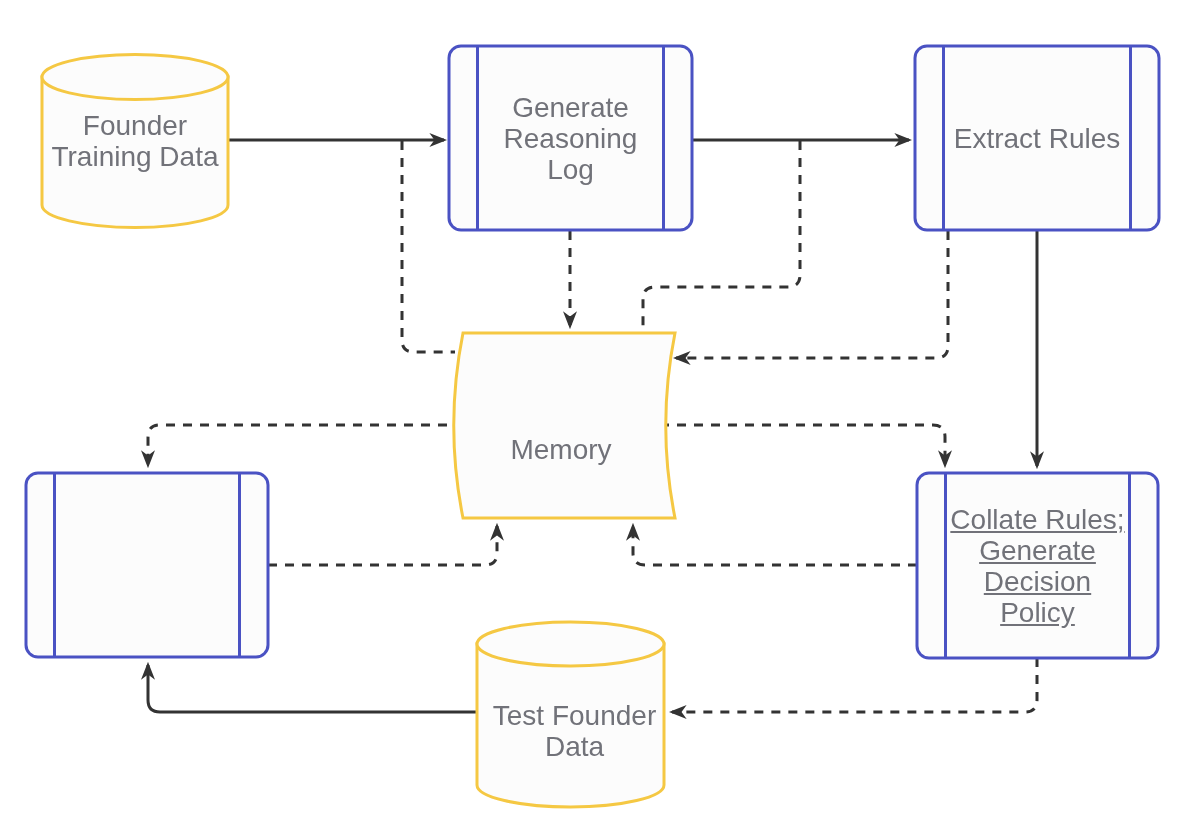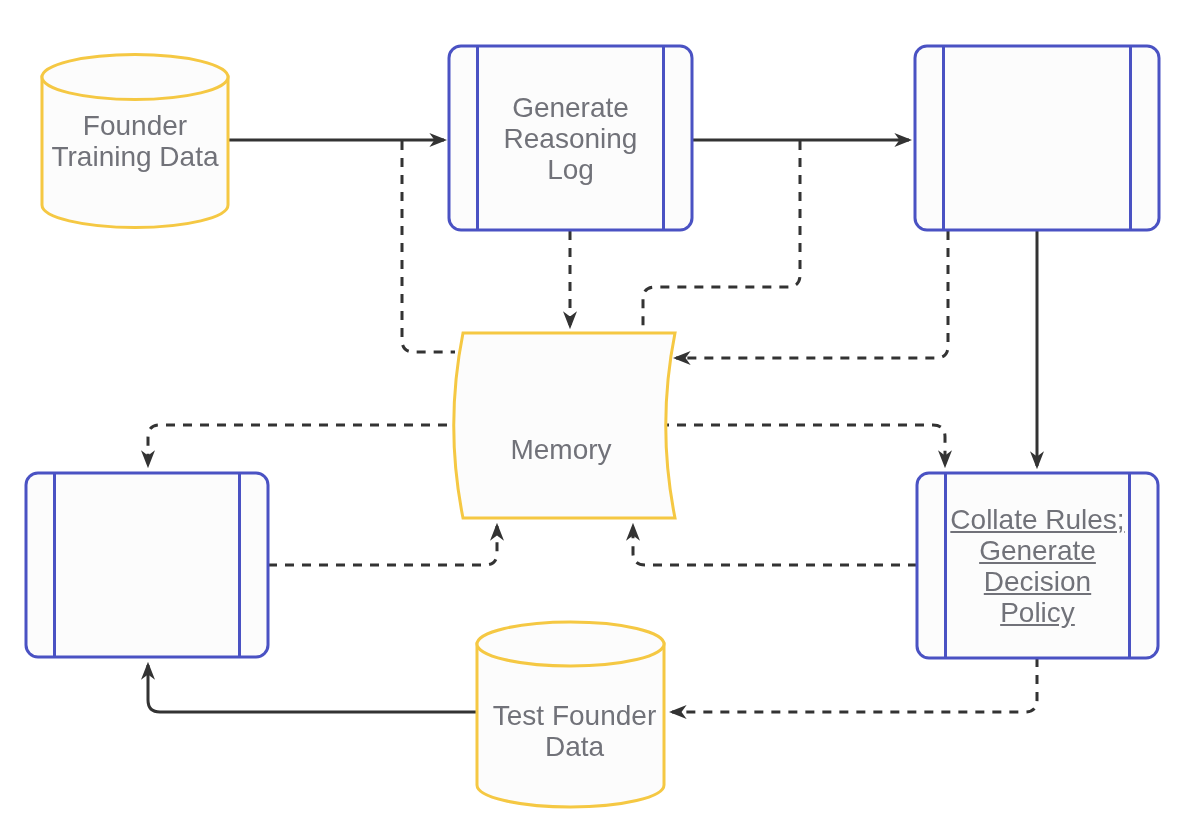--- a/index.html
+++ b/index.html
@@ -113,20 +113,21 @@
         <ellipse class="shape-yellow" cx="570.5" cy="644" rx="93.5" ry="22"></ellipse>
       </g>
     </g>
   </svg>
 
   <div class="node-label" style="left:42px;  top:110px; width:186px; height:62px;">Founder
 Training Data</div>
   <div class="node-label" style="left:449px; top:92px;  width:243px; height:93px;">Generate
 Reasoning
 Log</div>
+  <div class="node-label" style="left:915px; top:123px; width:244px; height:31px;">Extract Rules</div>
   <div class="node-label" style="left:446px; top:434px; width:230px; height:31px;">Memory</div>
   <div class="node-label" style="left:917px; top:504px; width:241px; height:124px;text-decoration:underline;">Collate Rules;
 Generate
 Decision
 Policy</div>
   <div class="node-label" style="left:477px; top:700px; width:195px; height:62px;">Test Founder
 Data</div>
 
 </div>
 

